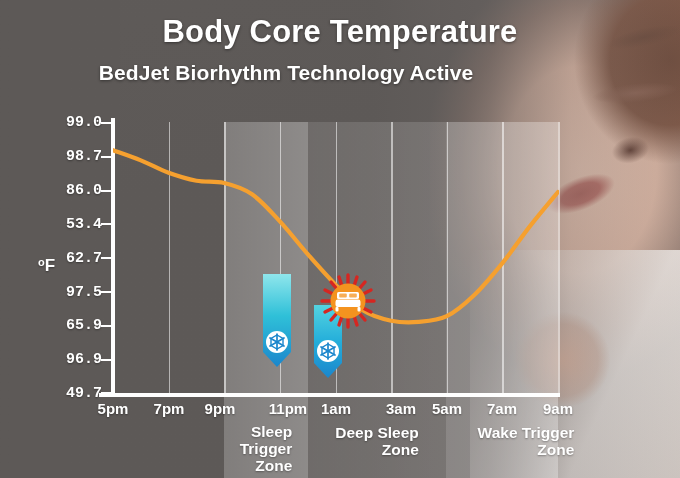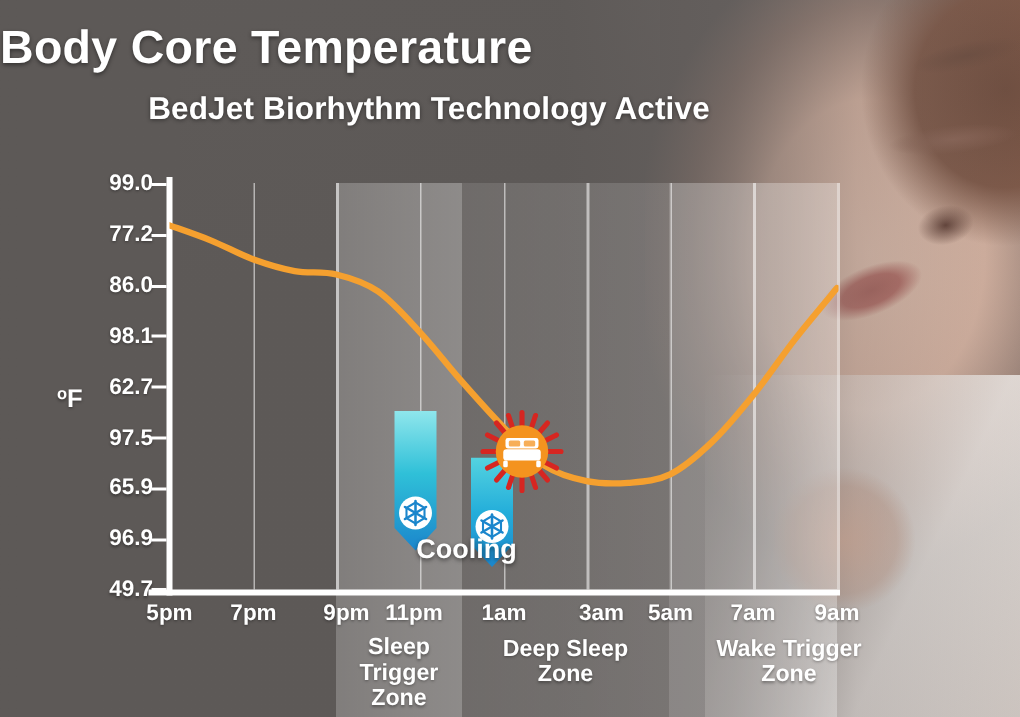--- a/index.html
+++ b/index.html
@@ -60,21 +60,21 @@
     background:linear-gradient(160deg,rgba(255,255,255,.10) 0%,rgba(255,255,255,0) 60%);
   }
   
   .ph-overlay{
     position:absolute;inset:0;
     background:linear-gradient(90deg,rgba(92,88,86,.93) 0%,rgba(92,88,86,.92) 55%,rgba(96,90,88,.62) 72%,rgba(110,100,96,.30) 84%,rgba(120,108,102,.12) 100%);
   }
 
   
   .title{
-    position:absolute;left:0;top:14px;width:680px;
+    position:absolute;left:0;top:14px;width:680px;text-align:center;
     color:#ffffff;font-size:31px;font-weight:700;letter-spacing:.2px;
     text-shadow:0 1px 3px rgba(0,0,0,.45);
   }
   .subtitle{
     position:absolute;left:0;top:61px;width:572px;text-align:center;
     color:#ffffff;font-size:21px;font-weight:700;letter-spacing:.1px;
     text-shadow:0 1px 3px rgba(0,0,0,.45);
   }
 
   
@@ -89,37 +89,37 @@
 
   .axis-y{position:absolute;left:-2px;top:-4px;width:4px;height:279px;background:#ffffff;}
   .axis-x{position:absolute;left:-14px;top:271px;width:461px;height:4px;background:#ffffff;}
   .ytick{position:absolute;left:-12px;width:10px;height:2px;background:#ffffff;}
 
   .ylabel{
     position:absolute;right:0;color:#ffffff;font-size:15px;font-weight:700;
     text-align:right;transform:translateY(-50%);white-space:nowrap;
     text-shadow:0 1px 2px rgba(0,0,0,.4);
   }
-  .ylabels{position:absolute;left:44px;top:122px;width:58px;height:271px;}
+  .ylabels{position:absolute;left:44px;top:122px;width:58px;height:271px;font-family:Liberation Mono, monospace;}
 
   .yaxis-title{
     position:absolute;left:38px;top:256px;color:#ffffff;font-size:17px;font-weight:700;
     text-shadow:0 1px 2px rgba(0,0,0,.4);
   }
   .yaxis-title sup{font-size:11px;vertical-align:5px;}
 
   .xlabel{
     position:absolute;top:400px;color:#ffffff;font-size:15px;font-weight:700;
     transform:translateX(-50%);white-space:nowrap;
     text-shadow:0 1px 2px rgba(0,0,0,.4);
   }
 
   .zone-label{
     position:absolute;color:#ffffff;font-size:15.5px;font-weight:700;line-height:17px;
-    text-align:center;transform:translateX(-50%);white-space:pre-line;
+    text-align:right;transform:translateX(-50%);white-space:pre-line;
     text-shadow:0 1px 2px rgba(0,0,0,.35);
   }
 
   .cooling-label{
     position:absolute;left:311px;top:356px;transform:translateX(-50%);
     color:#ffffff;font-size:18px;font-weight:700;
     text-shadow:0 1px 3px rgba(0,0,0,.5);
   }
 
   svg{display:block;}
@@ -143,23 +143,23 @@
     <div class="ph-hand"></div>
     <div class="ph-soft"></div>
     <div class="ph-overlay"></div>
   </div>
 
   <div class="title">Body Core Temperature</div>
   <div class="subtitle">BedJet Biorhythm Technology Active</div>
 
   <div class="ylabels">
     <div class="ylabel" style="top:0px">99.0</div>
-    <div class="ylabel" style="top:34px">77.2</div>
+    <div class="ylabel" style="top:34px">98.7</div>
     <div class="ylabel" style="top:68px">86.0</div>
-    <div class="ylabel" style="top:102px">98.1</div>
+    <div class="ylabel" style="top:102px">53.4</div>
     <div class="ylabel" style="top:136px">62.7</div>
     <div class="ylabel" style="top:170px">97.5</div>
     <div class="ylabel" style="top:203px">65.9</div>
     <div class="ylabel" style="top:237px">96.9</div>
     <div class="ylabel" style="top:271px">49.7</div>
   </div>
 
   <div class="yaxis-title"><sup>o</sup><span>F</span></div>
 
   <div class="plot">
@@ -260,27 +260,26 @@
           <rect x="19.2" y="20.6" width="7.6" height="4" rx="1" fill="#F4931F" opacity=".75"></rect>
           <rect x="29.2" y="20.6" width="7.6" height="4" rx="1" fill="#F4931F" opacity=".75"></rect>
           <rect x="15.5" y="26.5" width="25" height="7.5" rx="2.2"></rect>
           <rect x="15.5" y="34" width="3" height="4.5" rx="1"></rect>
           <rect x="37.5" y="34" width="3" height="4.5" rx="1"></rect>
         </g>
       </svg>
     </div>
   </div>
 
-  <div class="cooling-label">Cooling</div>
 
   <div>
     <div class="xlabel" style="left:113px">5pm</div>
     <div class="xlabel" style="left:169px">7pm</div>
-    <div class="xlabel" style="left:231px">9pm</div>
-    <div class="xlabel" style="left:276px">11pm</div>
+    <div class="xlabel" style="left:220px">9pm</div>
+    <div class="xlabel" style="left:288px">11pm</div>
     <div class="xlabel" style="left:336px">1am</div>
     <div class="xlabel" style="left:401px">3am</div>
     <div class="xlabel" style="left:447px">5am</div>
     <div class="xlabel" style="left:502px">7am</div>
     <div class="xlabel" style="left:558px">9am</div>
   </div>
 
   <div>
     <div class="zone-label" style="left:266px;top:423px">Sleep
 Trigger

